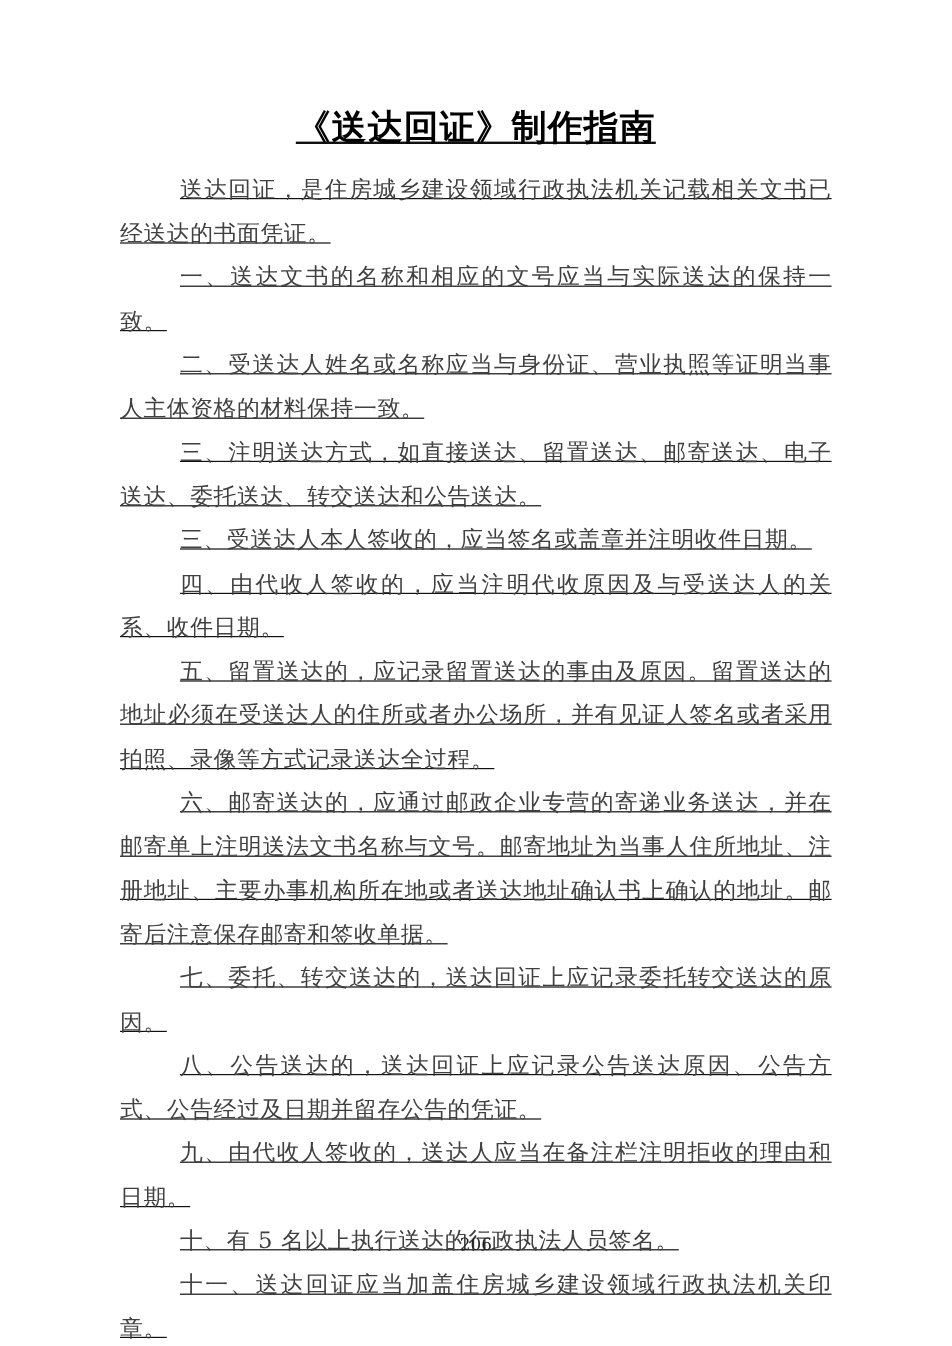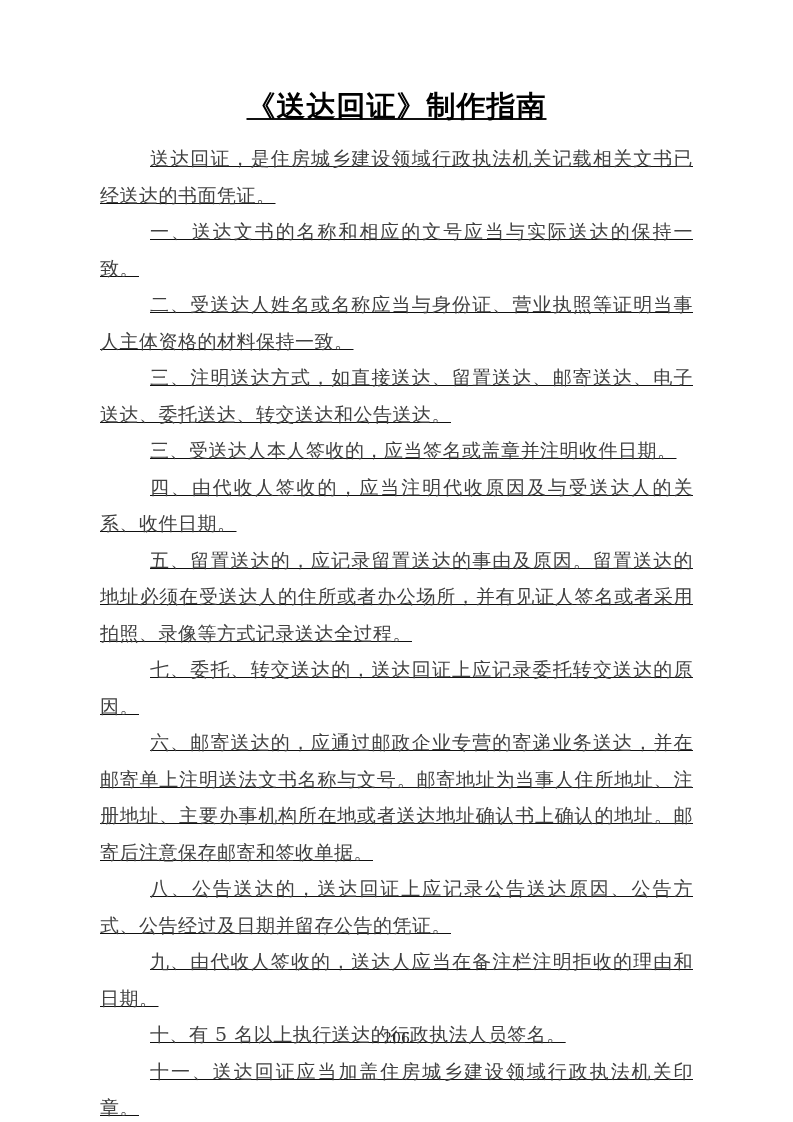--- a/index.html
+++ b/index.html
@@ -60,22 +60,22 @@
 <div class="page">
   <h1 class="doc-title">《送达回证》制作指南</h1>
   <div class="doc-body" id="paragraph-container">
       <p>送达回证，是住房城乡建设领域行政执法机关记载相关文书已经送达的书面凭证。</p>
       <p>一、送达文书的名称和相应的文号应当与实际送达的保持一致。</p>
       <p>二、受送达人姓名或名称应当与身份证、营业执照等证明当事人主体资格的材料保持一致。</p>
       <p>三、注明送达方式，如直接送达、留置送达、邮寄送达、电子送达、委托送达、转交送达和公告送达。</p>
       <p>三、受送达人本人签收的，应当签名或盖章并注明收件日期。</p>
       <p>四、由代收人签收的，应当注明代收原因及与受送达人的关系、收件日期。</p>
       <p>五、留置送达的，应记录留置送达的事由及原因。留置送达的地址必须在受送达人的住所或者办公场所，并有见证人签名或者采用拍照、录像等方式记录送达全过程。</p>
+      <p>六、邮寄送达的，应通过邮政企业专营的寄递业务送达，并在邮寄单上注明送法文书名称与文号。邮寄地址为当事人住所地址、注册地址、主要办事机构所在地或者送达地址确认书上确认的地址。邮寄后注意保存邮寄和签收单据。</p>
       <p>七、委托、转交送达的，送达回证上应记录委托转交送达的原因。</p>
-      <p>六、邮寄送达的，应通过邮政企业专营的寄递业务送达，并在邮寄单上注明送法文书名称与文号。邮寄地址为当事人住所地址、注册地址、主要办事机构所在地或者送达地址确认书上确认的地址。邮寄后注意保存邮寄和签收单据。</p>
       <p>八、公告送达的，送达回证上应记录公告送达原因、公告方式、公告经过及日期并留存公告的凭证。</p>
       <p>九、由代收人签收的，送达人应当在备注栏注明拒收的理由和日期。</p>
       <p>十、有 5 名以上执行送达的行政执法人员签名。</p>
       <p>十一、送达回证应当加盖住房城乡建设领域行政执法机关印章。</p>
     </div>
 </div>
 
 <div class="page-number">206</div>
 
 </body></html>

